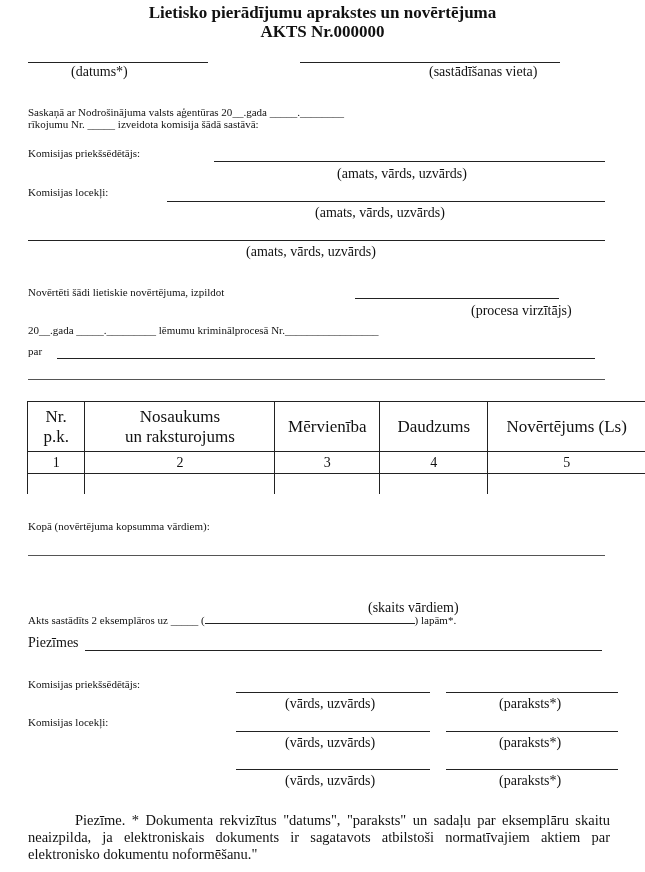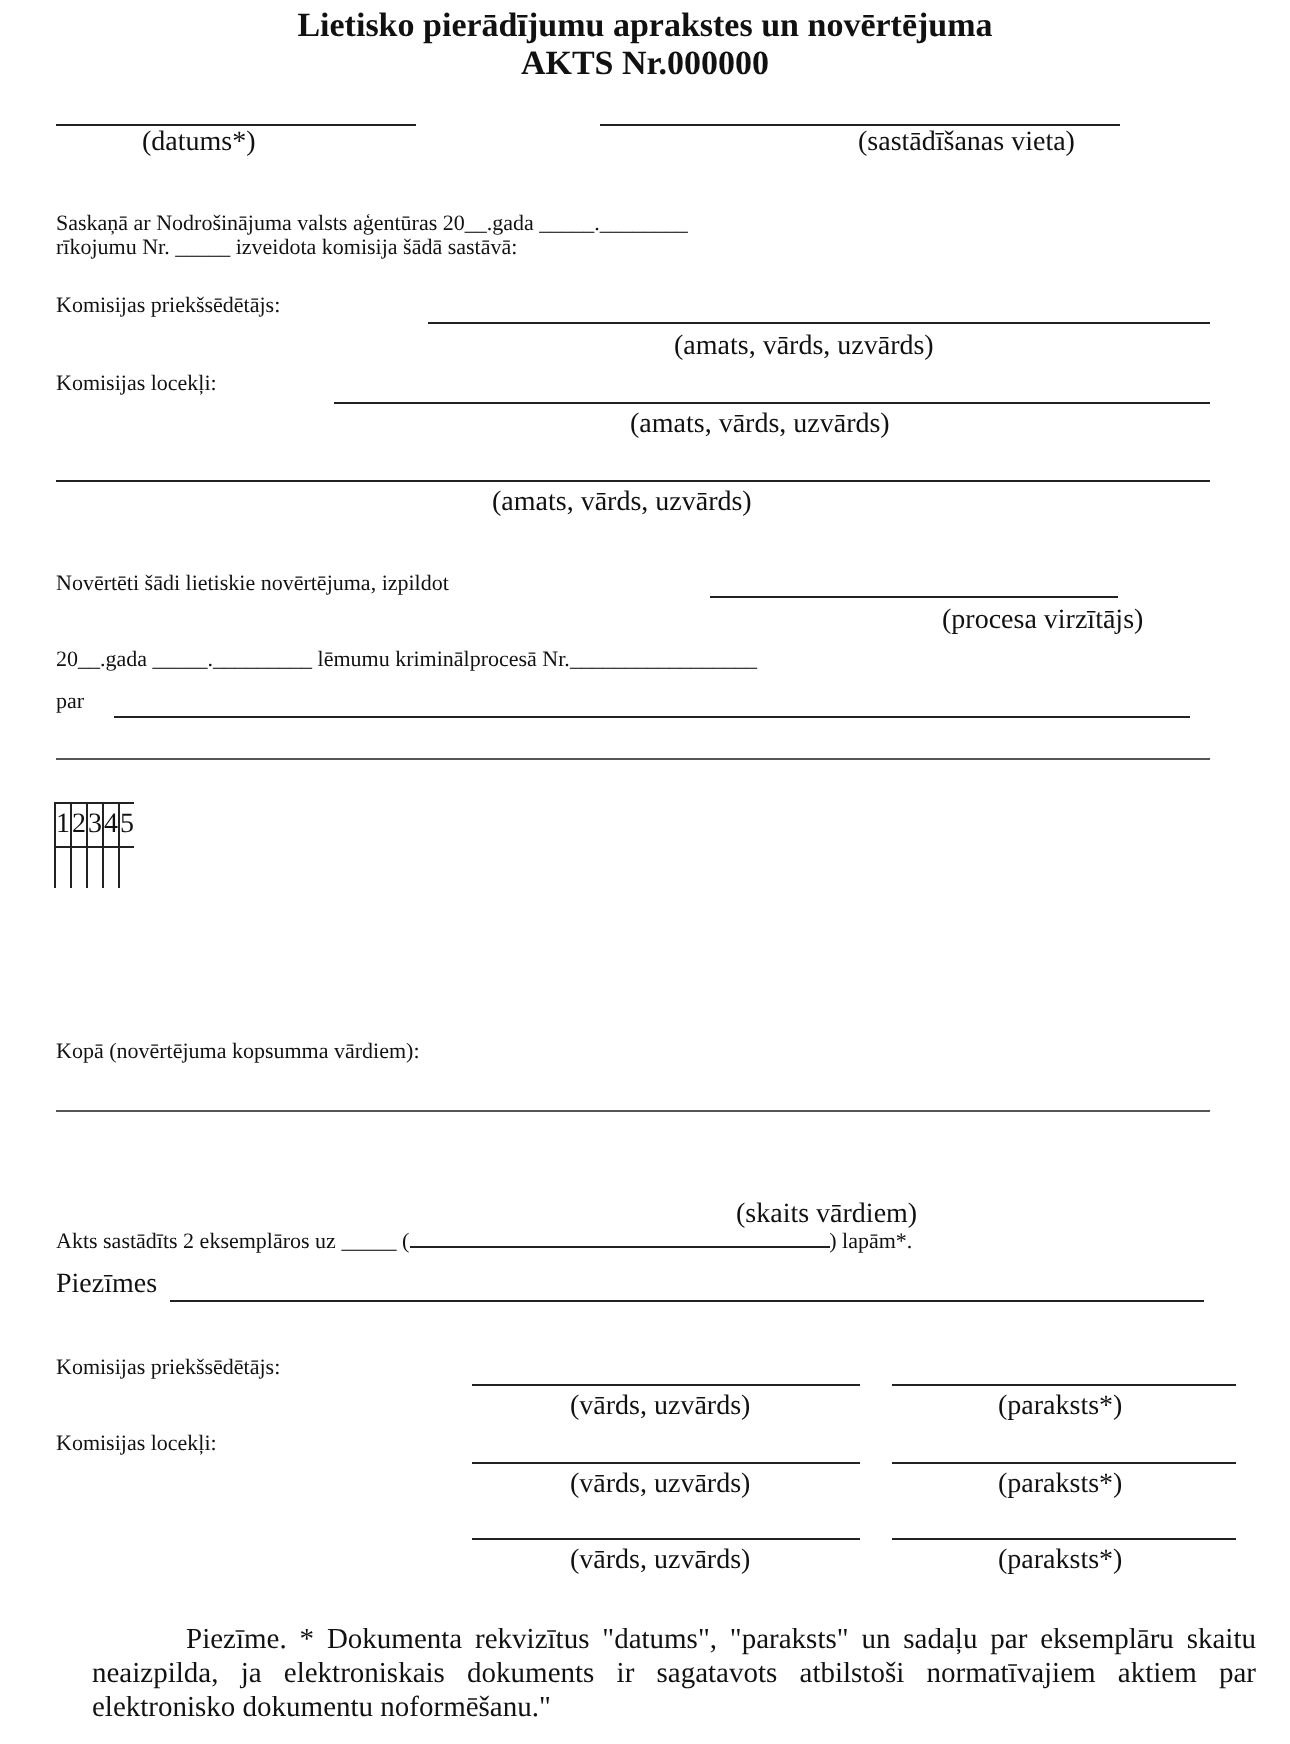--- a/index.html
+++ b/index.html
@@ -13,21 +13,21 @@
   .small { font-size: 14px; line-height: 15px; }
   .line { position: absolute; height: 0; border-top: 1px solid #222; }
   .line.gray { border-top-color: #555; }
   .uline { display: inline-block; border-bottom: 1px solid #222; height: 14px; vertical-align: baseline; }
   .table-wrap { position: absolute; left: 27px; top: 401px; }
   table.grid { border-collapse: collapse; font-size: 17px; }
   table.grid td { border: 1px solid #222; text-align: center; padding: 0; }
   table.grid tr.hdr td { height: 49px; line-height: 20px; }
   table.grid tr.num td { height: 21px; font-size: 14px; line-height: 16px; }
   table.grid tr.blank td { height: 20px; border-bottom: none; }
-  .note { font-size: 14.5px; line-height: 17px; text-align: justify; margin-left: 18px; }
+  .note { font-size: 14.5px; line-height: 17px; text-align: justify; }
 </style>
 </head>
 <body>
 
 <div class="abs title" style="top:3px;">Lietisko pierādījumu aprakstes un novērtējuma</div>
 <div class="abs title" style="top:22px;">AKTS Nr.000000</div>
 
 <div class="line" style="left:28px; top:62px; width:180px;"></div>
 <div class="abs small" style="left:71px; top:64px;">(datums*)</div>
 <div class="line" style="left:300px; top:62px; width:260px;"></div>
@@ -57,20 +57,39 @@
 <div class="abs body-text" style="left:28px; top:320px;">
   <span>20</span><span>__</span><span>.gada </span><span>_____</span><span>.</span><span>_________</span><span> lēmumu kriminālprocesā Nr.</span><span>_________________</span>
 </div>
 <div class="abs body-text" style="left:28px; top:341px;">par</div>
 <div class="line" style="left:57px; top:358px; width:538px;"></div>
 <div class="line gray" style="left:28px; top:379px; width:577px;"></div>
 
 <div class="table-wrap">
   <table class="grid">
     <tbody>
+        <tr class="hdr">
+      <td style="width:58px;">
+        <div>Nr.</div>
+        <div>p.k.</div>
+      </td>
+      <td style="width:194px;">
+        <div>Nosaukums</div>
+        <div>un raksturojums</div>
+      </td>
+      <td style="width:105px;">
+        <div>Mērvienība</div>
+      </td>
+      <td style="width:109px;">
+        <div>Daudzums</div>
+      </td>
+      <td style="width:160px; border-right:none;">
+        <div>Novērtējums (Ls)</div>
+      </td>
+    </tr>
     <tr class="num">
       <td>1</td>
       <td>2</td>
       <td>3</td>
       <td>4</td>
       <td style="border-right:none;">5</td>
     </tr>
     <tr class="blank">
       <td></td>
       <td></td>

